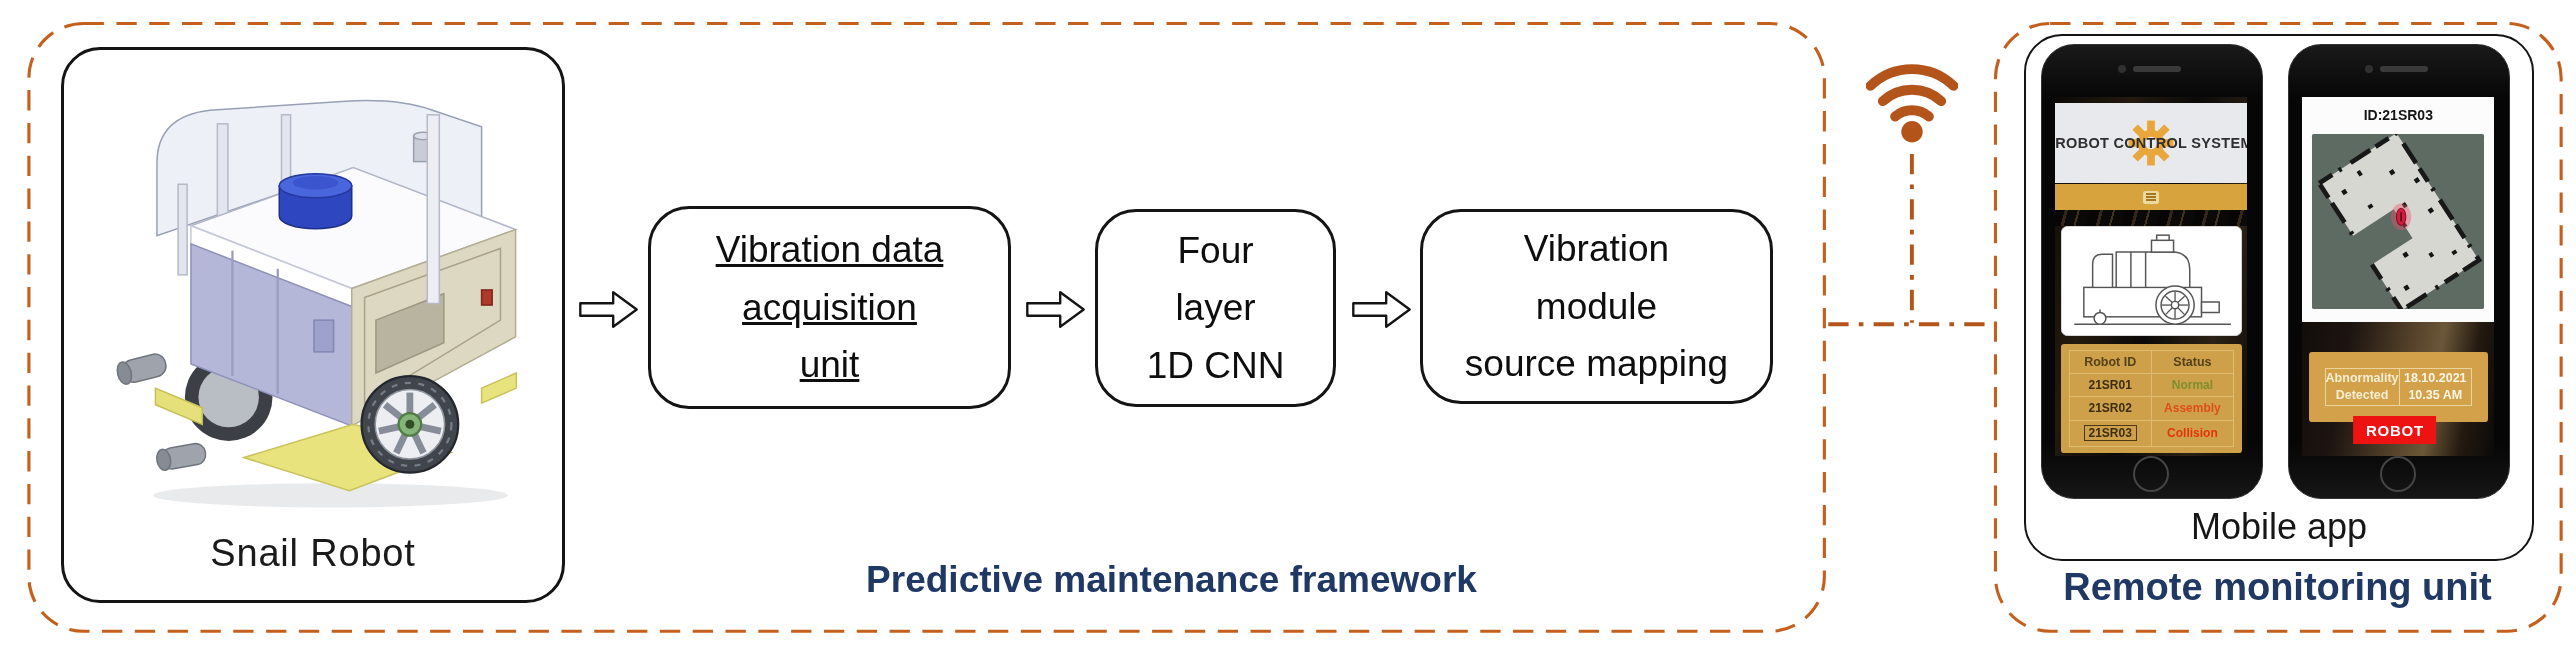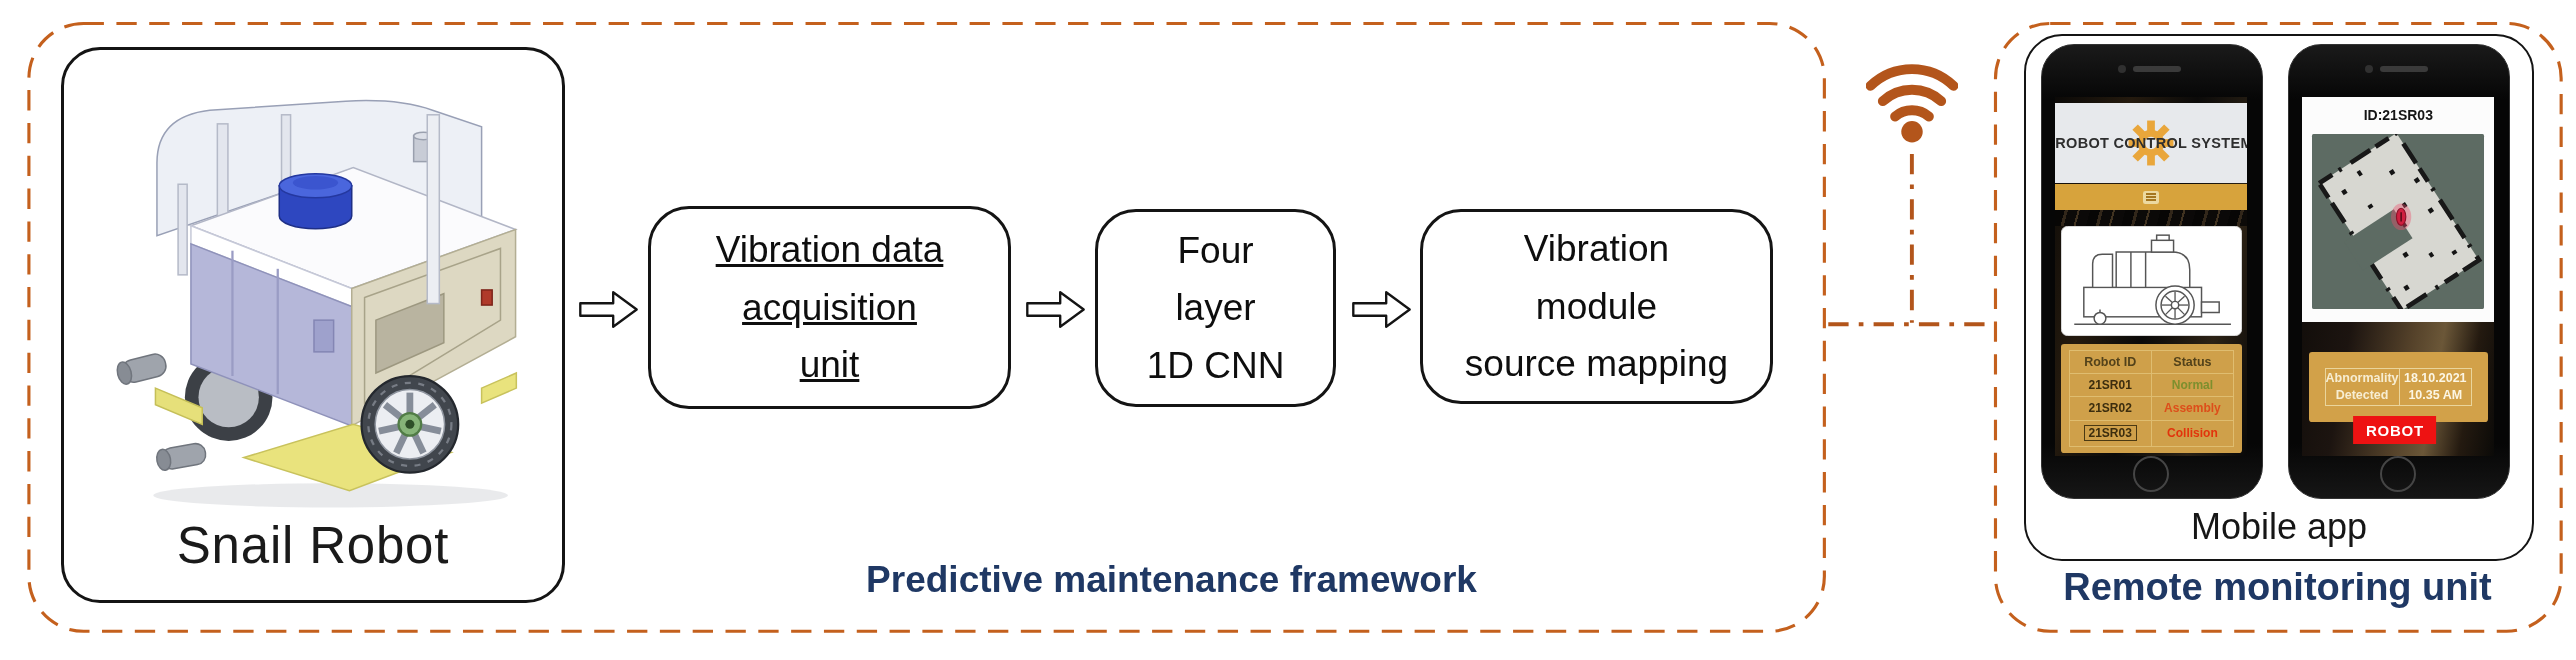--- a/index.html
+++ b/index.html
@@ -11,21 +11,21 @@
   svg.frame-overlay { position:absolute; left:0; top:0; width:2576px; height:661px; }
 
   
   .robot-card {
     position:absolute; left:61px; top:47px; width:504px; height:556px;
     background:#ffffff; border:3.1px solid #141414; border-radius:39px;
   }
   .robot-card svg.snail { position:absolute; left:25px; top:17px; }
   .snail-label {
     position:absolute; left:0; bottom:25px; width:100%; text-align:center;
-    font-size:51px; color:#1a1a1a; letter-spacing:0.8px;
+    font-size:38px; color:#1a1a1a; letter-spacing:0.8px;
   }
   .flow-box {
     position:absolute; background:#ffffff; border:3.1px solid #141414; border-radius:41px;
     display:flex; align-items:center; justify-content:center; text-align:center;
     font-size:37px; line-height:1.55; color:#0e0e0e;
   }
   #flow-box-1 { left:648px;  top:206px; width:363px; height:203px;text-decoration:underline; }
   #flow-box-2 { left:1095px; top:209px; width:241px; height:198px; }
   #flow-box-3 { left:1420px; top:209px; width:353px; height:195px; }
   .flow-box span { display:block; }

